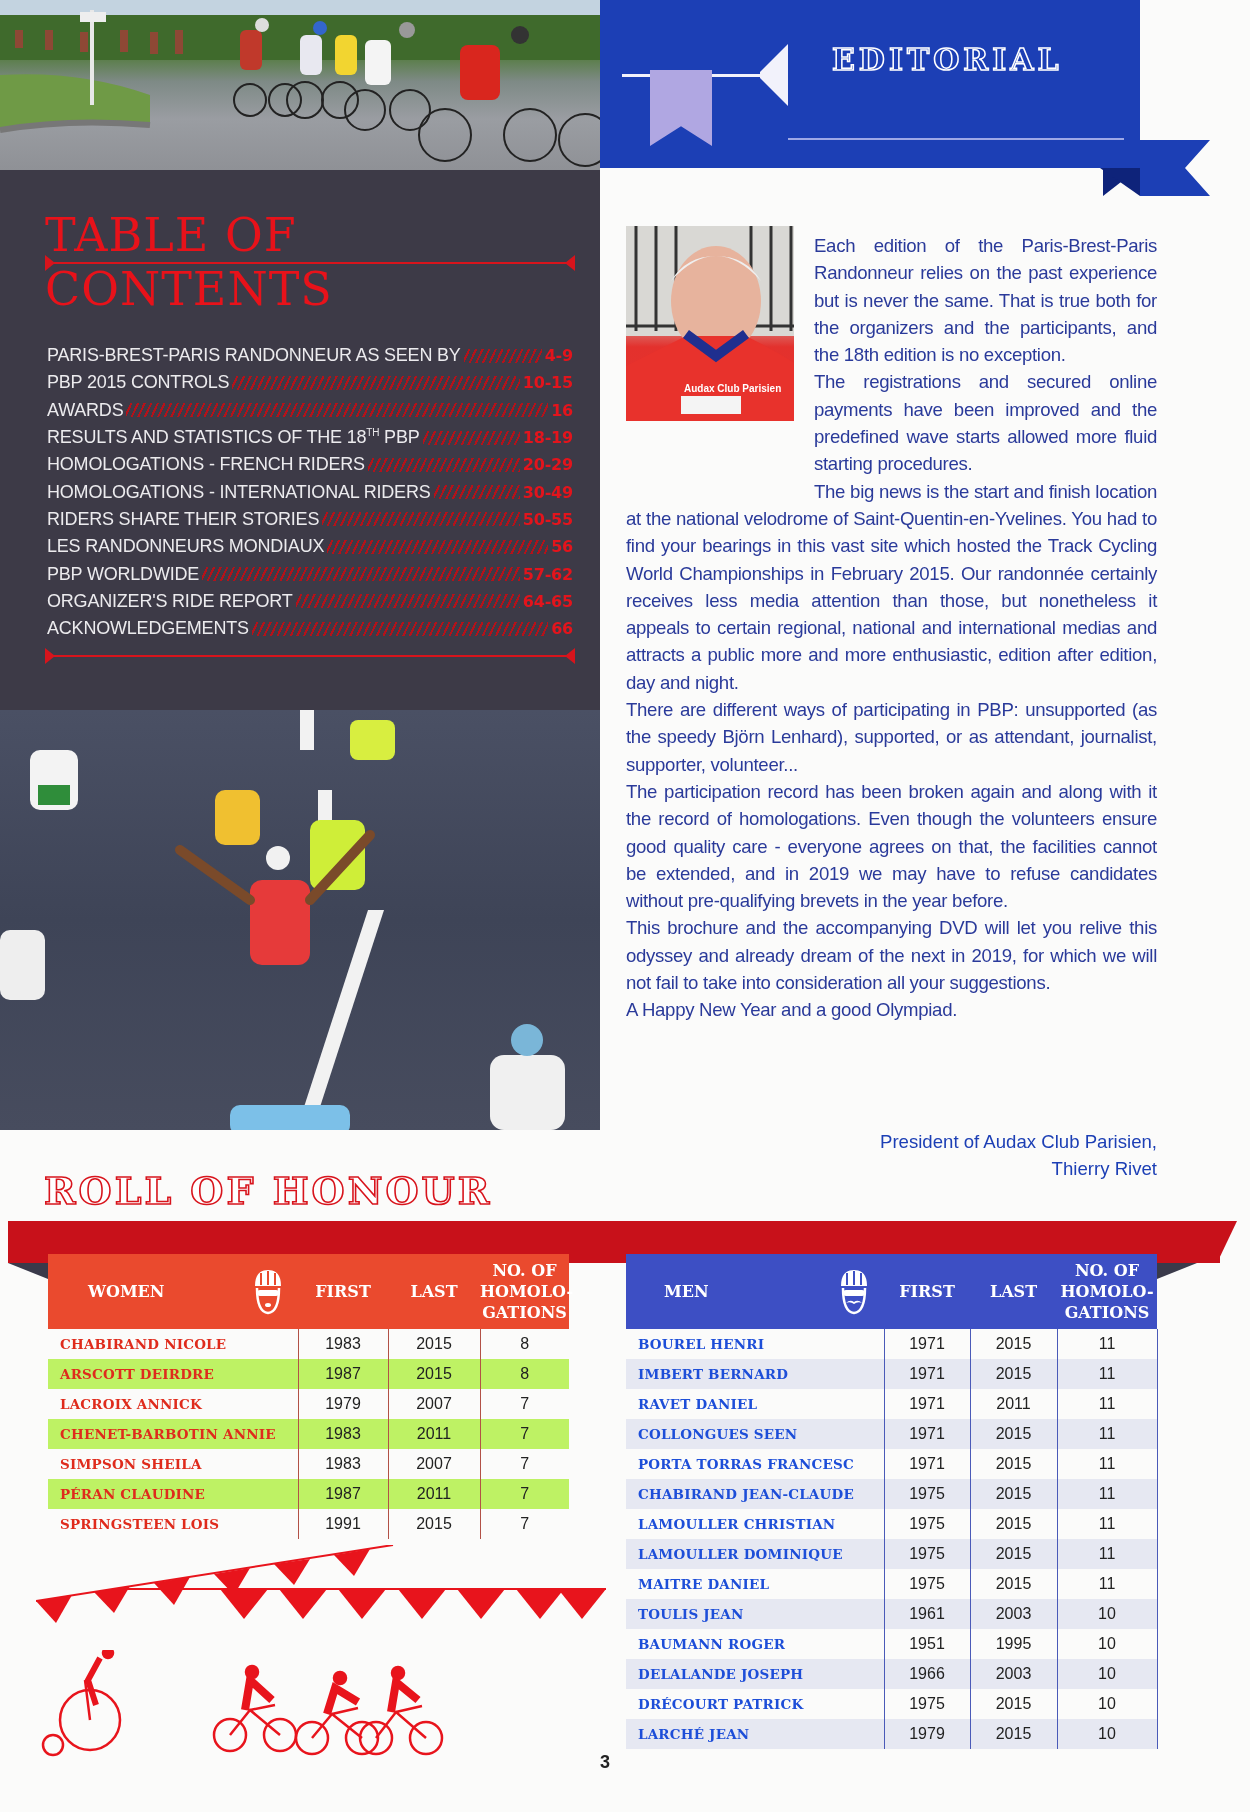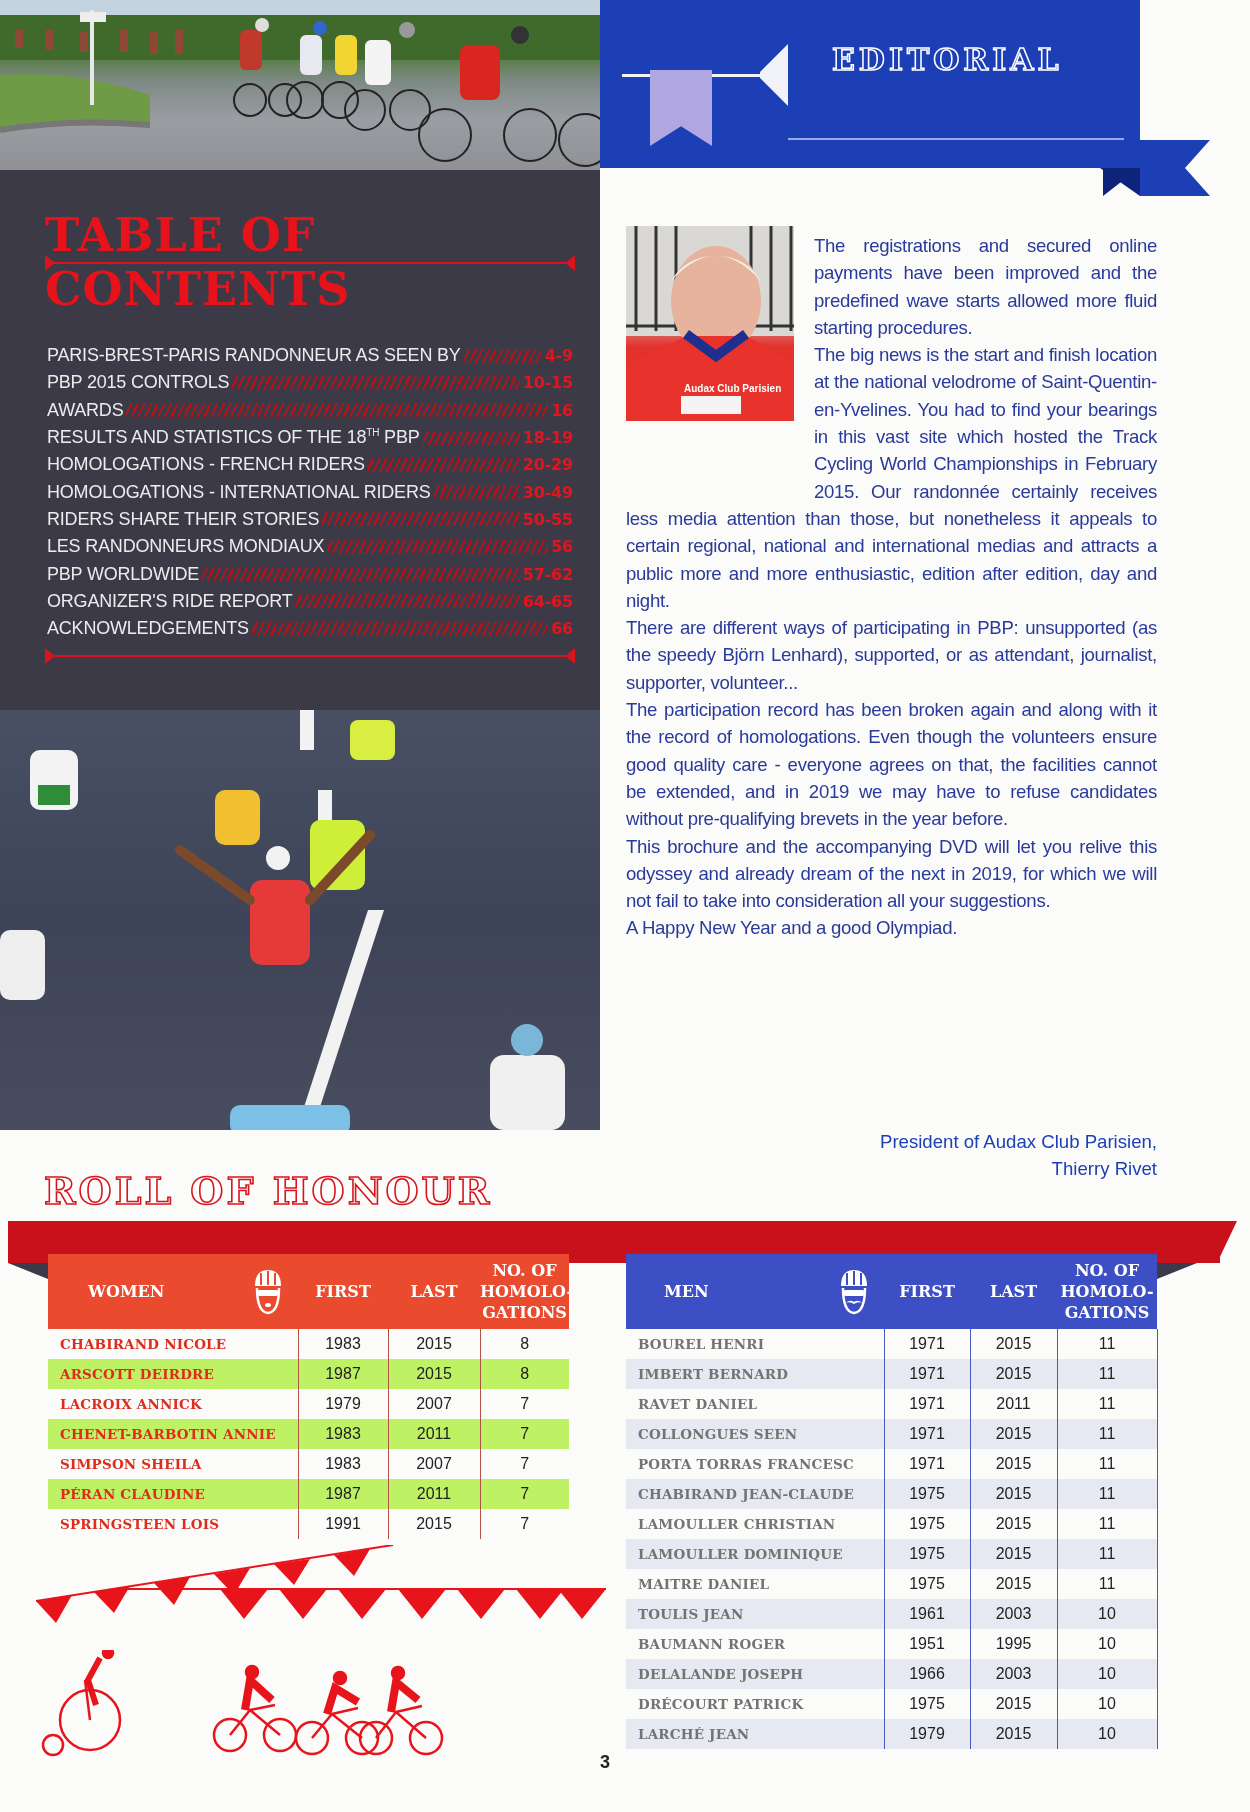--- a/index.html
+++ b/index.html
@@ -7,21 +7,21 @@
   .abs{position:absolute;}
   
   .photo-top{left:0;top:0;width:600px;height:170px;
     background:
       linear-gradient(180deg,#b7c9d8 0%,#6b8a55 18%,#4f7a36 30%,#7e8a86 48%,#9a9da2 70%,#8f9196 100%);}
   .photo-bottom{left:0;top:710px;width:600px;height:420px;
     background:linear-gradient(180deg,#4a5064 0%,#3e4457 50%,#474c5e 100%);overflow:hidden;}
   .lane{position:absolute;background:#f2f2f2;}
   
   .toc{left:0;top:170px;width:600px;height:540px;background:#3d3a47;}
-  .toc-title{position:absolute;left:45px;top:38px;font-family:"DejaVu Serif",serif;font-weight:bold;font-size:46px;color:#e8121a;letter-spacing:1px;}
+  .toc-title{position:absolute;left:45px;top:38px;font-family:"DejaVu Serif",serif;font-weight:normal;font-size:46px;color:#e8121a;letter-spacing:1px;}
   .rule{position:absolute;left:47px;width:526px;height:2px;background:#d8141c;}
   .rule:before{content:"";position:absolute;left:-2px;top:-7px;border-left:10px solid #d8141c;border-top:8px solid transparent;border-bottom:8px solid transparent;}
   .rule:after{content:"";position:absolute;right:-2px;top:-7px;border-right:10px solid #d8141c;border-top:8px solid transparent;border-bottom:8px solid transparent;}
   .toc-list{position:absolute;left:47px;top:172px;width:526px;margin:0;padding:0;list-style:none;}
   .toc-item{display:flex;align-items:center;height:27.3px;font-size:18px;color:#ecebee;letter-spacing:-0.2px;justify-content:center;}
   .toc-item .lbl{white-space:nowrap;}
   .toc-item .sup{font-size:10px;vertical-align:super;}
   .toc-item .fill{flex:1;height:14px;margin:0 3px;background:repeating-linear-gradient(115deg,transparent 0 4px,#b3121a 4px 6px);}
   .toc-item .pg{font-family:"DejaVu Sans",sans-serif;font-weight:bold;color:#e3141c;font-size:16px;white-space:nowrap;}
   
@@ -47,21 +47,21 @@
   table.roll th{font-family:"DejaVu Serif",serif;font-weight:bold;color:#fff;font-size:16px;line-height:21px;padding:0;height:75px;}
   table.roll td{height:30px;padding:0;font-size:16px;text-align:center;color:#222;}
   table.roll td.name{text-align:left;padding-left:12px;font-family:"DejaVu Serif",serif;font-weight:bold;font-size:13.5px;letter-spacing:0.2px;}
   table.women{left:48px;top:1254px;width:521px;}
   table.women th{background:#ea4a2e;}
   table.women td.name{color:#df2b1c;}
   table.women td.num{border-left:1.5px solid #b25146;}
   table.women tr.alt td{background:#bef264;}
   table.men{left:626px;top:1254px;width:531px;}
   table.men th{background:#3d4fc4;}
-  table.men td.name{color:#737373;}
+  table.men td.name{color:#1d4ed8;}
   table.men td.num{border-left:1.5px solid #4a5ab8;}
   table.men td.last{border-right:1.5px solid #4a5ab8;}
   table.men tr.alt td{background:#e6e8f2;}
   .helmet{display:inline-block;vertical-align:middle;}
   .thcell{display:flex;align-items:center;justify-content:space-between;padding:0 14px 0 40px;text-align:right;}
   
   .bunting{left:36px;top:1545px;width:570px;height:120px;}
   .page-no{left:600px;top:1752px;font-size:18px;font-weight:bold;color:#222;}
 </style>
 </head>
@@ -223,20 +223,21 @@
     <path d="M45 55 Q90 5 135 55 Q120 30 90 30 Q60 30 45 55Z" fill="#efefef"></path>
     <path d="M0 195 L0 140 Q40 120 60 110 L120 110 Q150 125 173 140 L173 195Z" fill="#e8322c"></path>
     <path d="M60 108 L90 130 L120 108" fill="none" stroke="#1f2f8f" stroke-width="10"></path>
     <rect x="55" y="170" width="60" height="18" fill="#f4f4f4"></rect>
     <text x="58" y="166" font-size="10" fill="#fff" font-family="Liberation Sans, sans-serif" font-weight="bold">Audax Club Parisien</text>
   </svg>
 </div>
 
 <div class="abs ed-body">
   <div class="float-space"></div>
+  <p>Each edition of the Paris-Brest-Paris Randonneur relies on the past experience but is never the same. That is true both for the organizers and the participants, and the 18th edition is no exception.</p>
   <p>The registrations and secured online payments have been improved and the predefined wave starts allowed more fluid starting procedures.</p>
   <p>The big news is the start and finish location at the national velodrome of Saint-Quentin-en-Yvelines. You had to find your bearings in this vast site which hosted the Track Cycling World Championships in February 2015. Our randonnée certainly receives less media attention than those, but nonetheless it appeals to certain regional, national and international medias and attracts a public more and more enthusiastic, edition after edition, day and night.</p>
   <p>There are different ways of participating in PBP: unsupported (as the speedy Björn Lenhard), supported, or as attendant, journalist, supporter, volunteer...</p>
   <p>The participation record has been broken again and along with it the record of homologations. Even though the volunteers ensure good quality care - everyone agrees on that, the facilities cannot be extended, and in 2019 we may have to refuse candidates without pre-qualifying brevets in the year before.</p>
   <p>This brochure and the accompanying DVD will let you relive this odyssey and already dream of the next in 2019, for which we will not fail to take into consideration all your suggestions.</p>
   <p>A Happy New Year and a good Olympiad.</p>
 </div>
 
 <div class="abs sig">
   <div>President of Audax Club Parisien,</div>

